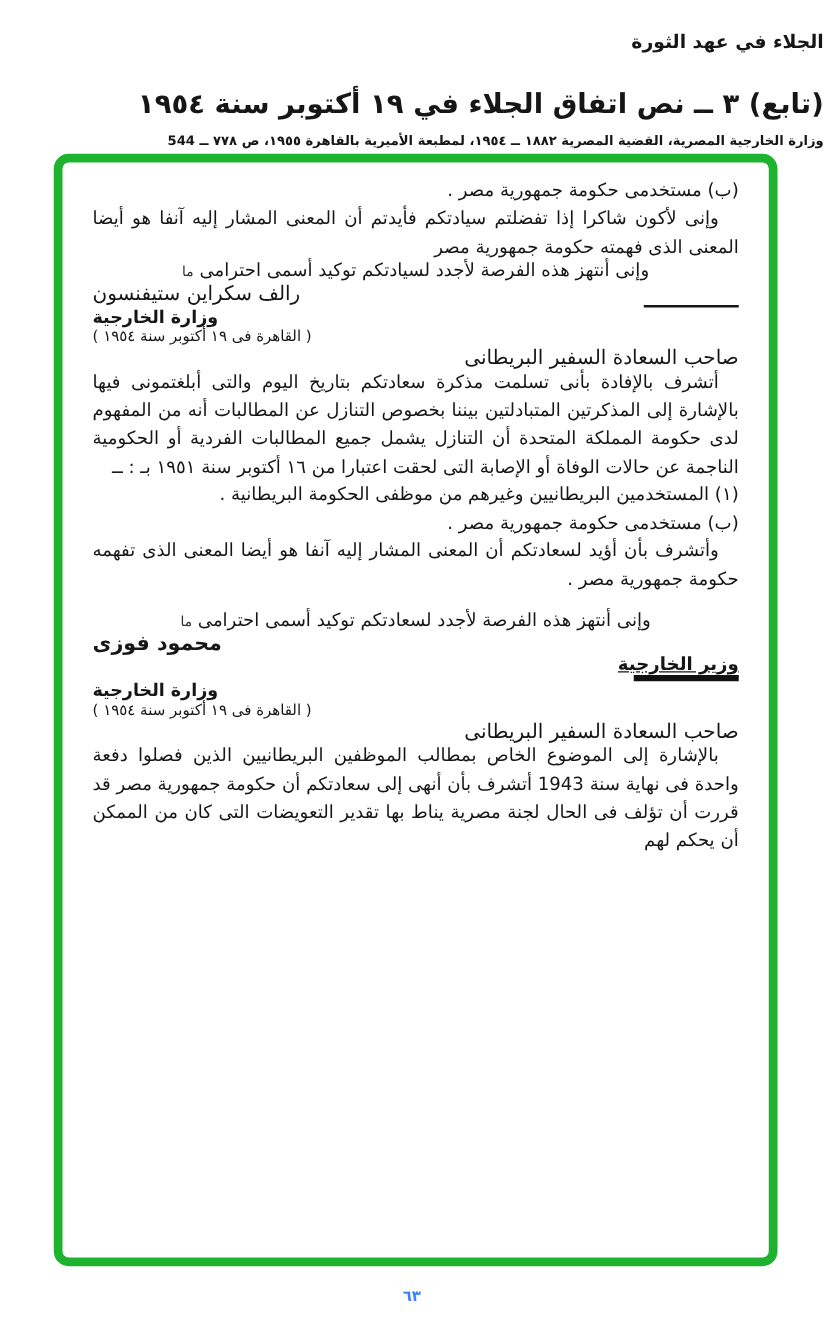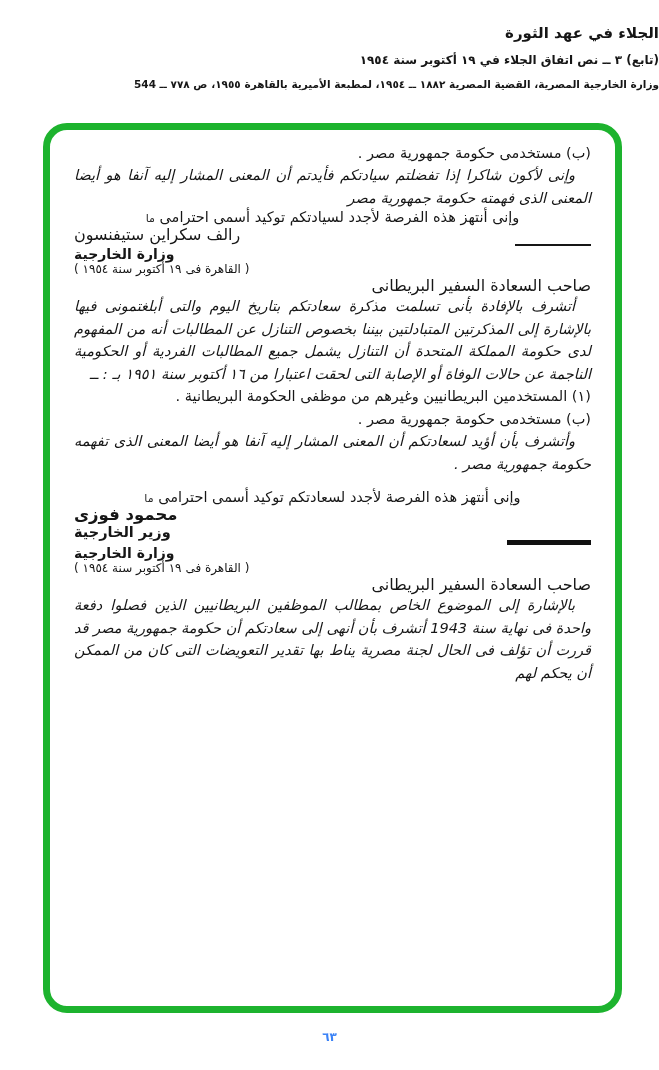--- a/index.html
+++ b/index.html
@@ -18,59 +18,58 @@
   .header {
     text-align: right;
     padding-top: 24px;
     direction: rtl;
   }
   .title {
     font-size: 15px;
     font-weight: bold;
   }
   .subtitle {
-    font-size: 12px;
+    font-size: 22px;
     font-weight: bold;
-    margin-top: 11px;
+    margin-top: 29px;
   }
   .source {
     font-size: 10.5px;
     font-weight: bold;
     margin-top: 11px;
     letter-spacing: 0;
   }
   .frame {
     position: absolute;
     left: 43px;
     top: 123px;
     width: 579px;
     height: 890px;
     box-sizing: border-box;
     border: 7px solid #1db32e;
-    border-radius: 24px;
+    border-radius: 12px;
     padding: 12px 24px 0 24px;
     direction: rtl;
     text-align: right;
     overflow: hidden;
     background: #ffffff;
   }
   .frame p, .frame div { margin: 0; }
   .line {
     font-size: 14.5px;
     line-height: 1.55;
   }
   .item-indent-big { margin-right: 148px; margin-top: 4px; }
   .item-indent-small { margin-right: 8px; margin-top: 8px; }
   .para {
     font-size: 14.5px;
     line-height: 1.55;
     text-align: justify;
     text-indent: 16px;
     margin-top: 10px;
-    font-style: italic;
   }
   .closing {
     font-size: 14.5px;
     text-align: center;
     margin-top: 18px;
   }
   .closing-mark {
     font-size: 11px;
     color: #2a2a2a;
     margin-top: 11px;
@@ -82,25 +81,26 @@
     margin: 12px 6px 0 6px;
   }
   .sig-name {
     text-align: left;
     direction: rtl;
     font-size: 16.5px;
     font-weight: bold;
     margin: 10px 6px 0 34px;
   }
   .sig-title {
-    text-align: left;
+    text-align: right;
     direction: rtl;
     font-size: 14.5px;
     font-weight: bold;
     margin: 6px 6px 0 24px;
+    text-decoration: underline;
   }
   .divider-thin {
     width: 76px;
     height: 2px;
     background: #161616;
     margin: 22px auto 0 auto;
   }
   .divider-thick {
     width: 84px;
     height: 5px;

